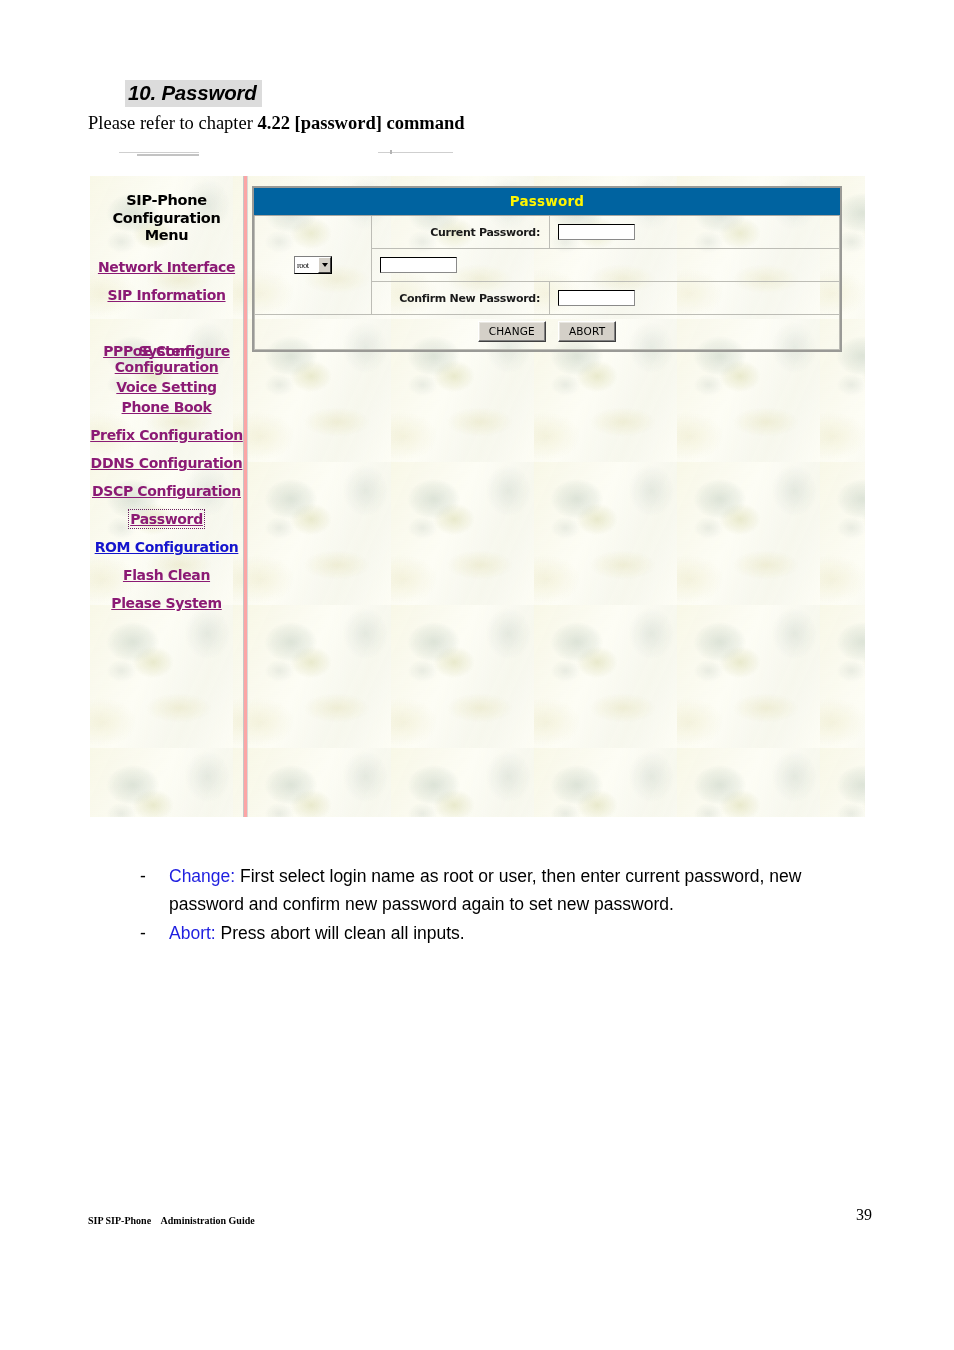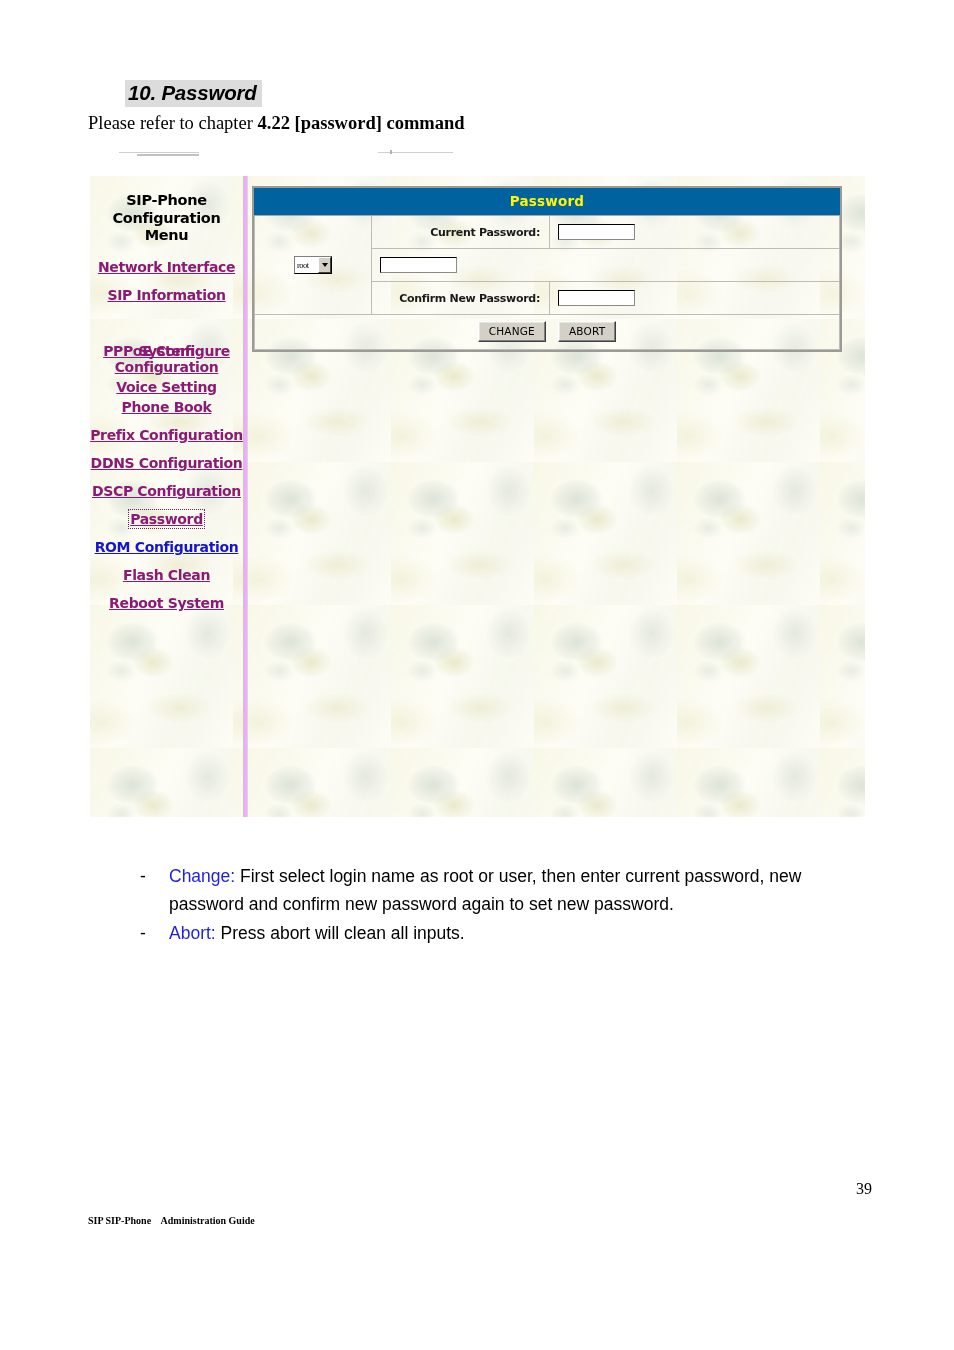--- a/index.html
+++ b/index.html
@@ -53,21 +53,21 @@
   .chrome-artifact.thick { height: 2px; background: #c3c3c3; }
 
   
   #screenshot {
     position: absolute;
     left: 90px;
     top: 176px;
     width: 775px;
     height: 641px;
     overflow: hidden;
-    background: #f0abfc;
+    background: #fca5a5;
   }
   
   .wm {
     position: absolute;
     inset: 0;
     background-color: #fdfdf5;
     background-image:
       radial-gradient(ellipse 34px 26px at 30% 26%, rgba(176,192,178,0.40) 0%, rgba(176,192,178,0.16) 55%, rgba(176,192,178,0) 78%),
       radial-gradient(ellipse 26px 20px at 44% 40%, rgba(205,206,150,0.42) 0%, rgba(205,206,150,0.12) 60%, rgba(205,206,150,0) 80%),
       radial-gradient(ellipse 20px 15px at 22% 46%, rgba(190,200,190,0.30) 0%, rgba(190,200,190,0) 75%),
@@ -313,21 +313,21 @@
     left: 0;
     top: 0;
     color: #000000;
   }
   .bullet .kw { color: #1F1FE0; }
 
   
   #page-number {
     position: absolute;
     right: 82px;
-    top: 1180px;
+    top: 1206px;
     font-family: "Liberation Serif", serif;
     font-size: 16px;
     color: #000000;
   }
   #footer-text {
     position: absolute;
     left: 88px;
     top: 1215px;
     font-family: Liberation Serif, serif;
     font-weight: bold;
@@ -364,21 +364,21 @@
     <div class="side-item" style="top:139px;margin-top:28px;"><span class="lbl">System Configuration</span></div>
     <div class="side-item" style="top:167px;"><span class="lbl">PPPoE Configure</span></div>
     <div class="side-item" style="top:203px;"><span class="lbl">Voice Setting</span></div>
     <div class="side-item" style="top:223px;"><span class="lbl">Phone Book</span></div>
     <div class="side-item" style="top:251px;"><span class="lbl">Prefix Configuration</span></div>
     <div class="side-item" style="top:279px;"><span class="lbl">DDNS Configuration</span></div>
     <div class="side-item" style="top:307px;"><span class="lbl">DSCP Configuration</span></div>
     <div class="side-item focused" style="top:335px;"><span class="lbl">Password</span></div>
     <div class="side-item blue" style="top:363px;"><span class="lbl">ROM Configuration</span></div>
     <div class="side-item" style="top:391px;"><span class="lbl">Flash Clean</span></div>
-    <div class="side-item" style="top:419px;"><span class="lbl">Reboot System</span></div>
+    <div class="side-item" style="top:419px;"><span class="lbl">Please System</span></div>
   </div>
 
   <div class="frame-divider d1"></div>
   <div class="frame-divider d2"></div>
 
   <div id="content-frame">
     <div class="wm"></div>
 
     <div id="panel">
       <div id="panel-header">Password</div>

